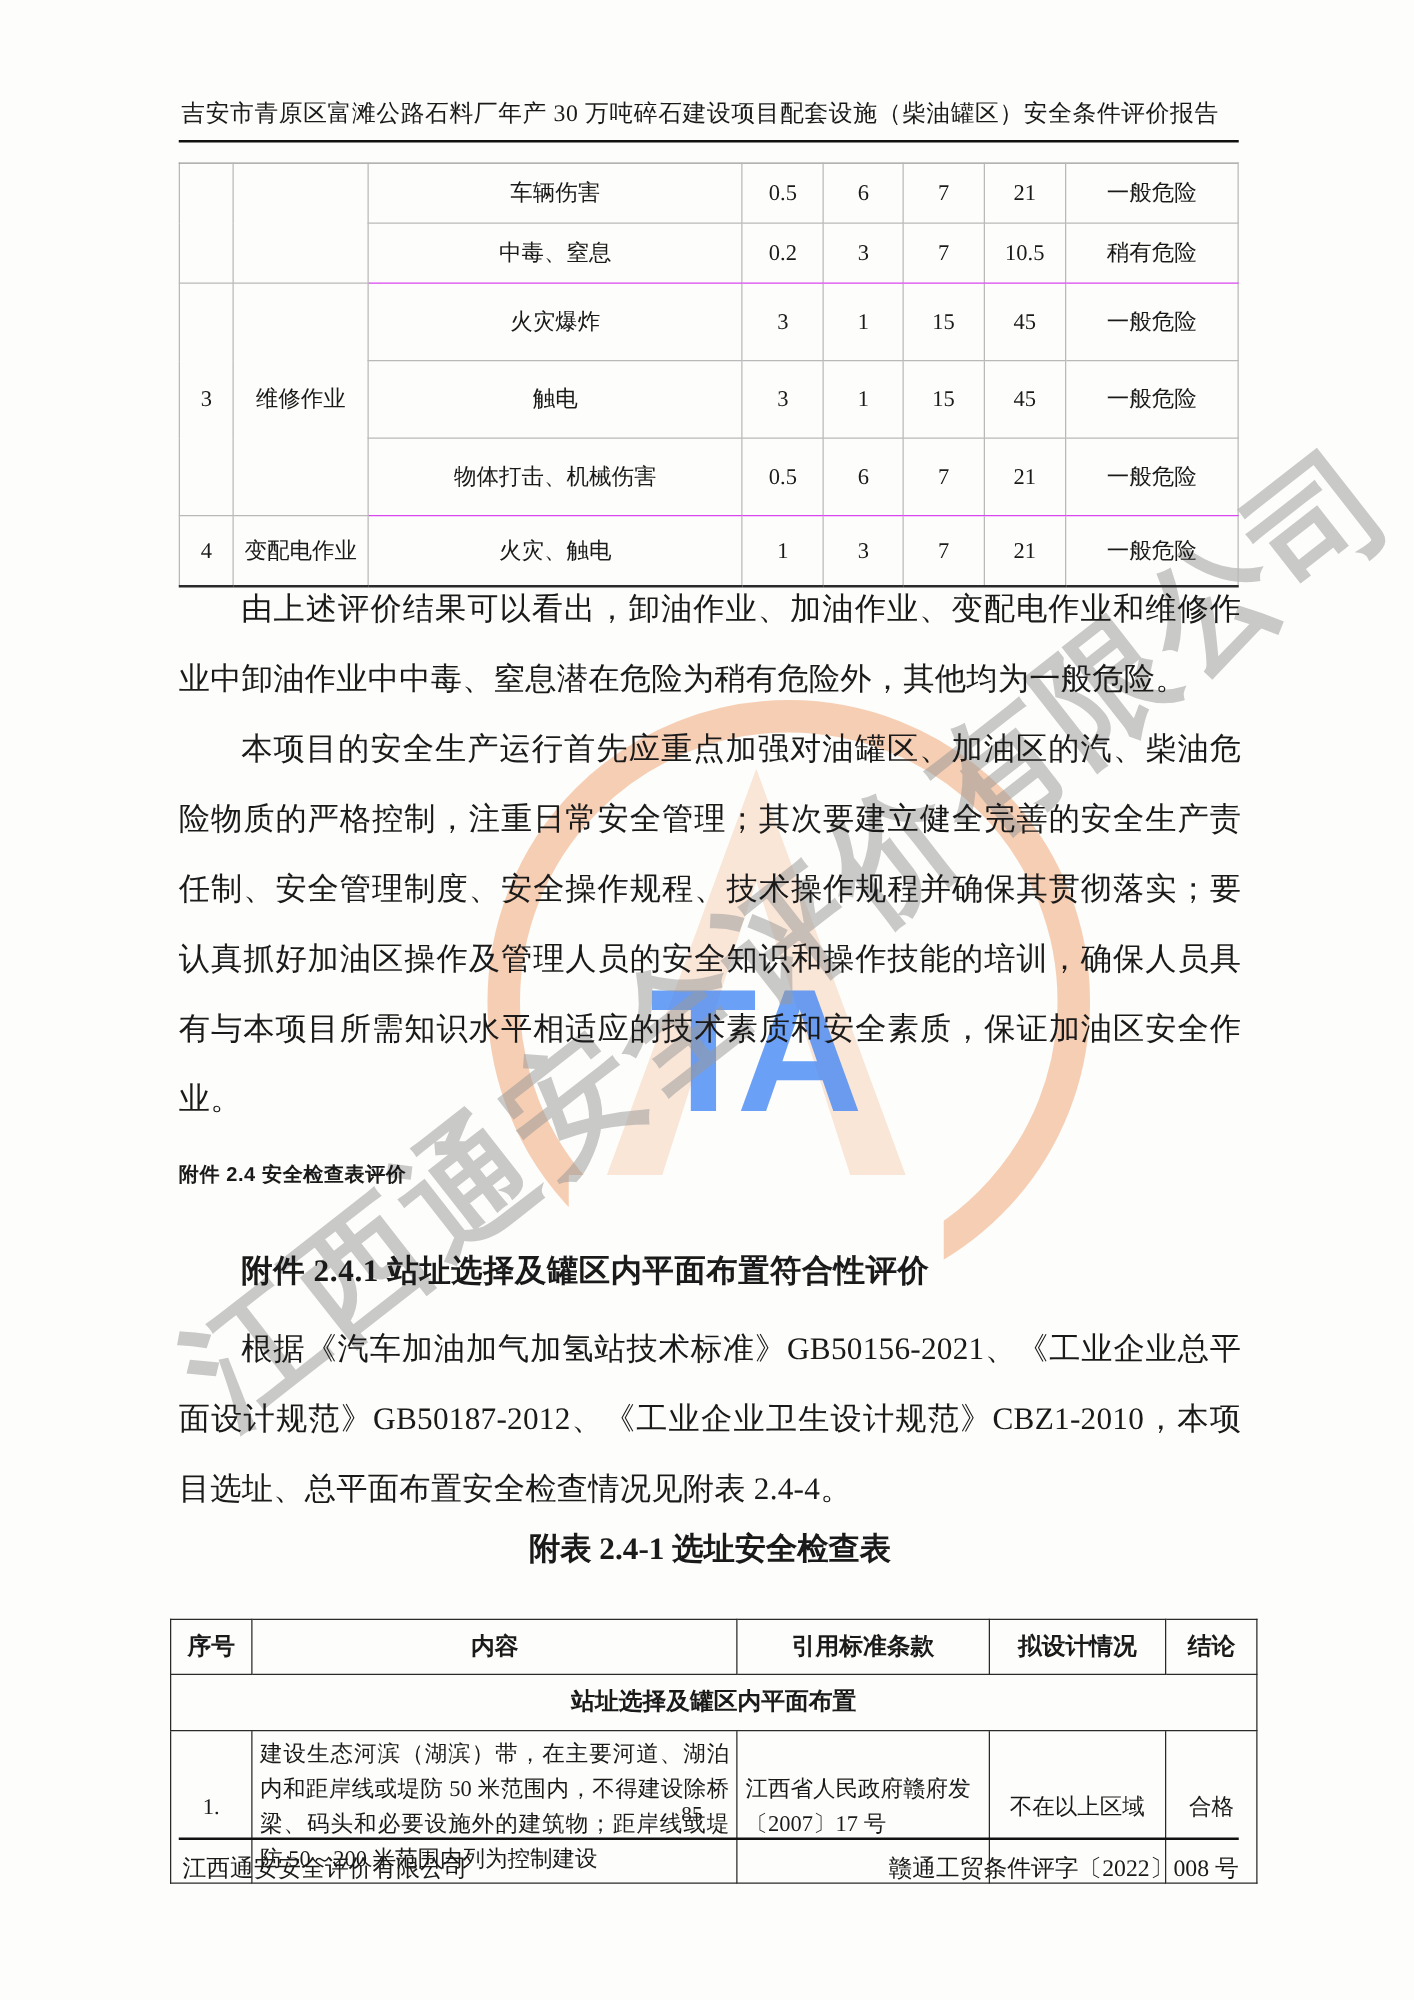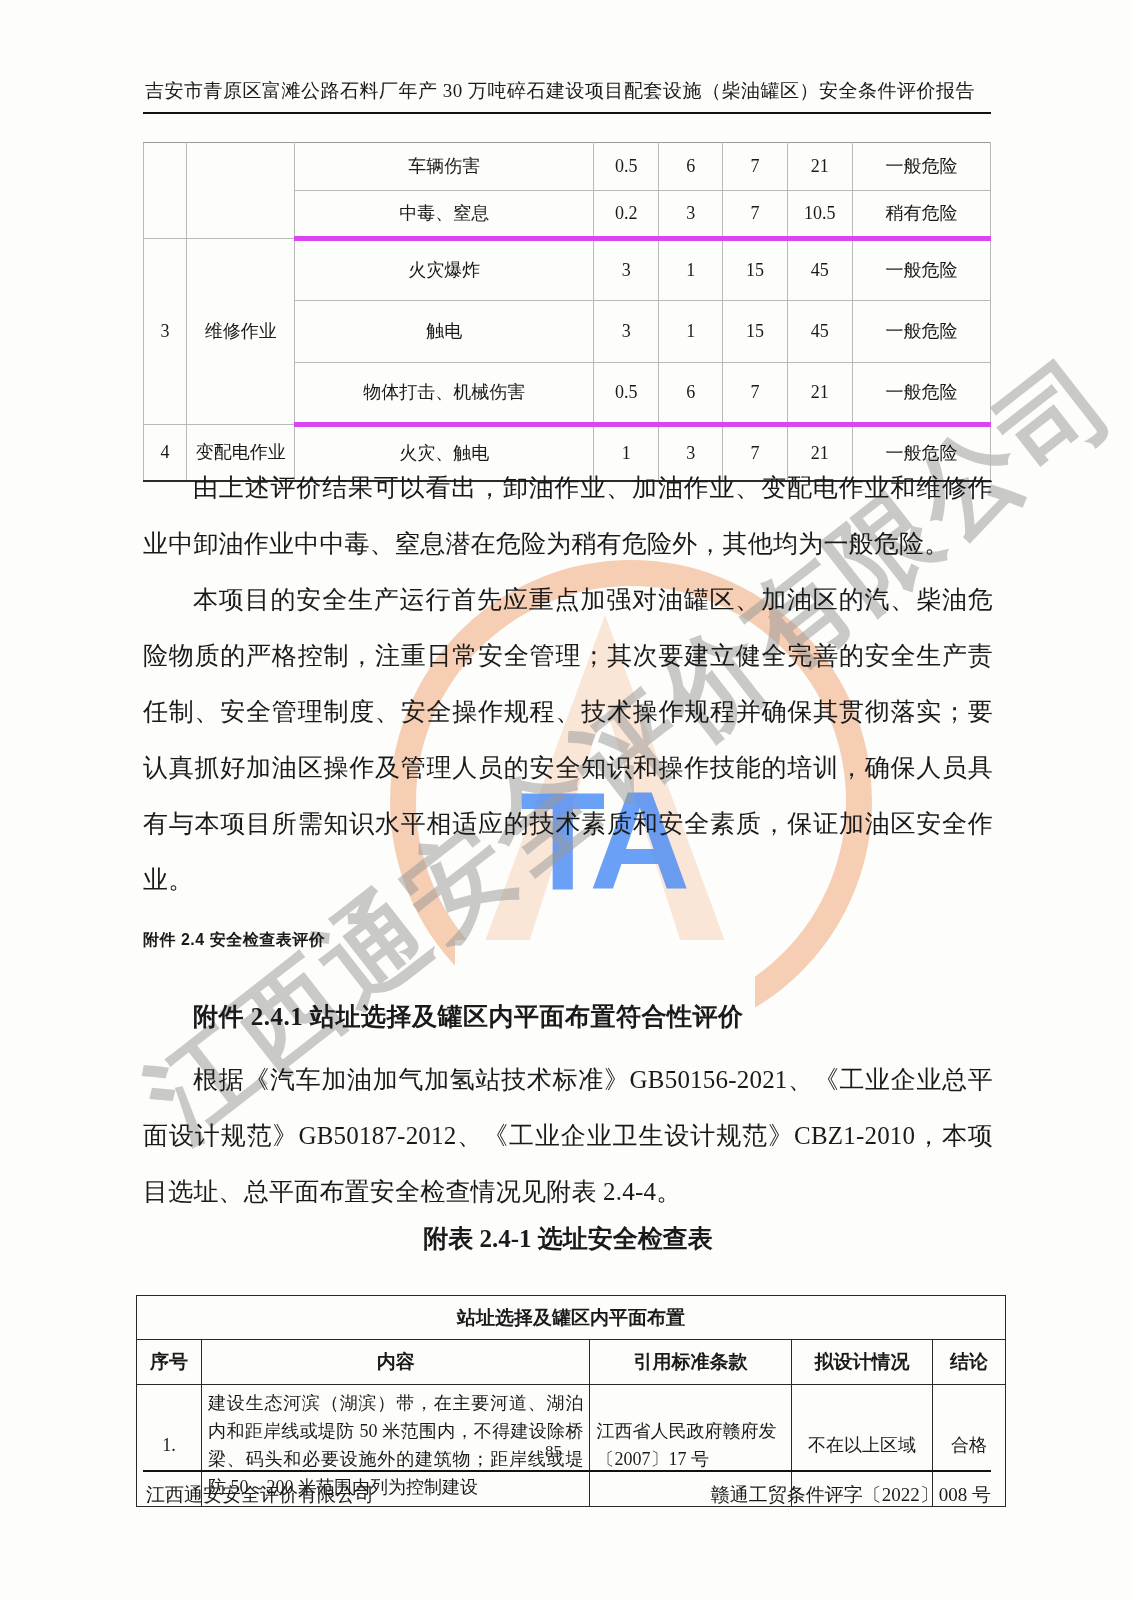--- a/index.html
+++ b/index.html
@@ -110,33 +110,33 @@
     left: 143px;
     top: 112px;
     width: 848px;
     border-top: 2px solid #111;
   }
 
   
   table.t1 {
     position: absolute;
     left: 143px;
-    top: 142px;
+    top: 130px;
     width: 848px;
     border-collapse: collapse;
     font-size: 18px;
   }
   table.t1 td {
     border: 1px solid #b9b9b9;
     text-align: center;
     vertical-align: middle;
     padding: 6px 2px;
     line-height: 1.25;
   }
-  table.t1 tr.thick-bot > td { border-bottom: 5px solid #d946ef; }
+  table.t1 tr.thick-bot > td { border-bottom: 1px solid #d946ef; }
   table.t1 tr:first-child > td { border-top: 1px solid #9a9a9a; }
   table.t1 tr.last > td { border-bottom: 2px solid #2a2a2a; }
   .c-no   { width: 40px; }
   .c-op   { width: 108px; }
   .c-haz  { width: 310px; }
   .c-n    { width: 62px; }
   .c-res  { width: 140px; }
   .rowh   { height: 48px; }
 
   
@@ -329,28 +329,28 @@
     <h3 class="h-a" style="top:930px;">附件 2.4  安全检查表评价</h3>
     <h4 class="h-b" style="top:1000px;">附件 2.4.1  站址选择及罐区内平面布置符合性评价</h4>
 
     <p class="body indent2" style="top:1052px;">根据《汽车加油加气加氢站技术标准》GB50156-2021、《工业企业总平面设计规范》GB50187-2012、《工业企业卫生设计规范》CBZ1-2010，本项目选址、总平面布置安全检查情况见附表 2.4-4。</p>
 
     <div class="tbl-caption" style="top:1222px;">附表 2.4-1   选址安全检查表</div>
 
     <table class="t2">
       <tbody>
         <tr>
-          <td class="band" colspan="5">站址选择及罐区内平面布置</td>
-        </tr>
-        <tr>
           <td class="hcell cw-no">序号</td>
           <td class="hcell cw-con">内容</td>
           <td class="hcell cw-std">引用标准条款</td>
           <td class="hcell cw-des">拟设计情况</td>
           <td class="hcell cw-cls">结论</td>
+        </tr>
+        <tr>
+          <td class="band" colspan="5">站址选择及罐区内平面布置</td>
         </tr>
         <tr>
           <td class="cw-no">1.</td>
           <td class="cw-con con-txt">建设生态河滨（湖滨）带，在主要河道、湖泊内和距岸线或堤防 50 米范围内，不得建设除桥梁、码头和必要设施外的建筑物；距岸线或堤防 50～200 米范围内列为控制建设</td>
           <td class="cw-std">江西省人民政府赣府发〔2007〕17 号</td>
           <td class="cw-des">不在以上区域</td>
           <td class="cw-cls">合格</td>
         </tr>
       </tbody>
     </table>

